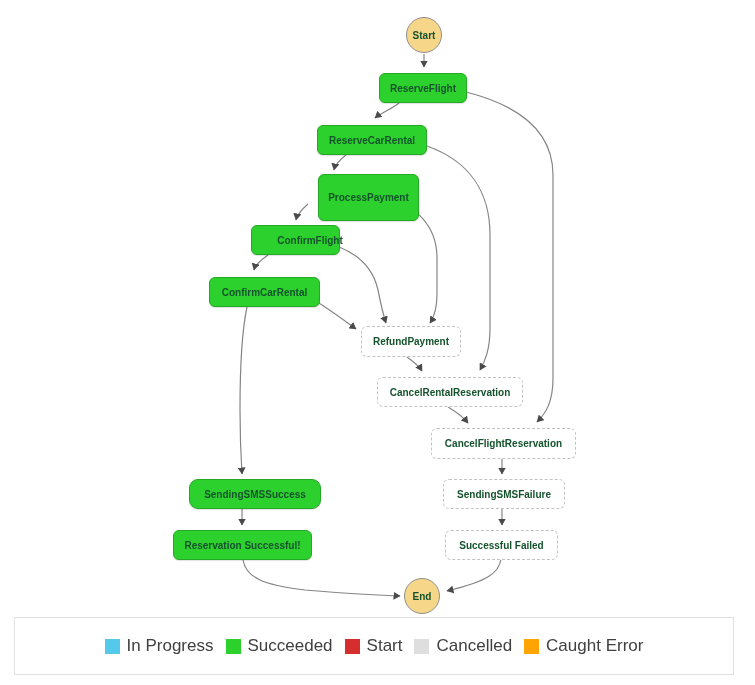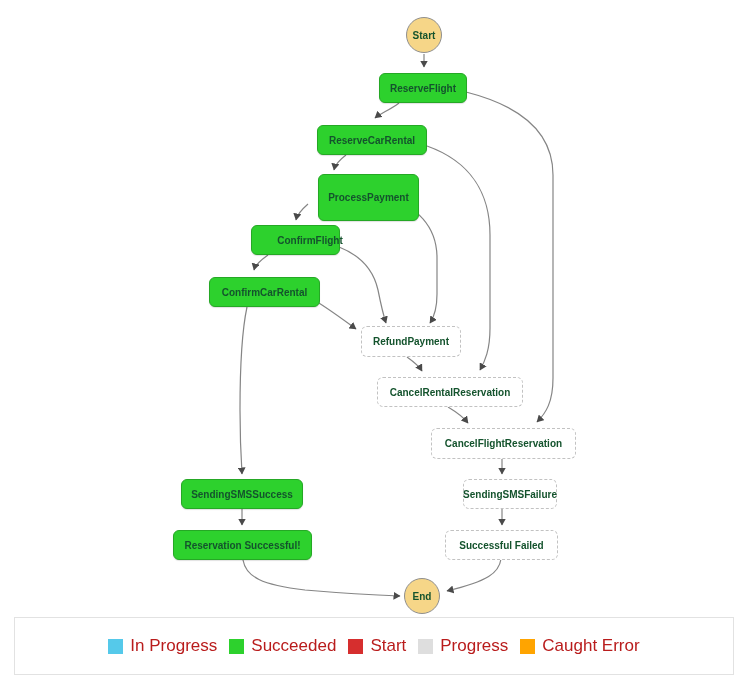--- a/index.html
+++ b/index.html
@@ -26,21 +26,21 @@
     background:#f6d688;
     border:1px solid #8f8f8f;
     border-radius:50%;
   }
   .legend-box{
     position:absolute;left:14px;top:617px;width:720px;height:58px;
     box-sizing:border-box;background:#ffffff;border:1px solid #e2e2e2;
     display:flex;align-items:center;justify-content:center;gap:12px;
   }
   .legend-item{display:flex;align-items:center;gap:7px;}
-  .legend-label{font-size:17px;color:#b91c1c;}
+  .legend-label{font-size:17px;color:#404040;}
   .swatch{width:15px;height:15px;display:inline-block;}
 </style>
 </head>
 <body>
 
 <div class="stage">
 
   <svg class="edges" width="755" height="685" viewBox="0 0 755 685">
     <defs>
       <marker id="arrow" markerWidth="8" markerHeight="8" refX="6.5" refY="4" orient="auto" markerUnits="userSpaceOnUse">
@@ -80,46 +80,46 @@
   <div class="node succeeded" style="left:251px;top:225px;width:89px;height:30px;padding-left:29px;">ConfirmFlight</div>
 
   <div class="node succeeded" style="left:209px;top:277px;width:111px;height:30px;">ConfirmCarRental</div>
 
   <div class="node not-executed" style="left:361px;top:326px;width:100px;height:31px;">RefundPayment</div>
 
   <div class="node not-executed" style="left:377px;top:377px;width:146px;height:30px;">CancelRentalReservation</div>
 
   <div class="node not-executed" style="left:431px;top:428px;width:145px;height:31px;">CancelFlightReservation</div>
 
-  <div class="node succeeded" style="left:181px;top:479px;width:122px;height:30px;">SendingSMSSuccess</div>
+  <div class="node succeeded" style="left:189px;top:479px;width:132px;height:30px;border-radius:9px;">SendingSMSSuccess</div>
 
   <div class="node succeeded" style="left:173px;top:530px;width:139px;height:30px;">Reservation Successful!</div>
 
-  <div class="node not-executed" style="left:443px;top:479px;width:94px;height:30px;margin-left:20px;">SendingSMSFailure</div>
+  <div class="node not-executed" style="left:443px;top:479px;width:122px;height:30px;">SendingSMSFailure</div>
 
   <div class="node not-executed" style="left:445px;top:530px;width:113px;height:30px;">Successful Failed</div>
 
   <div class="node terminal" style="left:404px;top:578px;width:36px;height:36px;text-align:right;">End</div>
 
   <div class="legend-box">
     <span class="legend-item">
       <span class="swatch" style="background-color: rgb(85, 201, 234);"></span>
       <span class="legend-label">In Progress</span>
     </span>
     <span class="legend-item">
       <span class="swatch" style="background-color: rgb(45, 209, 45);"></span>
       <span class="legend-label">Succeeded</span>
     </span>
     <span class="legend-item">
       <span class="swatch" style="background-color: rgb(214, 46, 46);"></span>
       <span class="legend-label">Start</span>
     </span>
     <span class="legend-item">
       <span class="swatch" style="background-color: rgb(222, 222, 222);"></span>
-      <span class="legend-label">Progress</span>
+      <span class="legend-label">Cancelled</span>
     </span>
     <span class="legend-item">
       <span class="swatch" style="background-color: rgb(255, 164, 0);"></span>
       <span class="legend-label">Caught Error</span>
     </span>
   </div>
 
 </div>
 
 </body></html>

